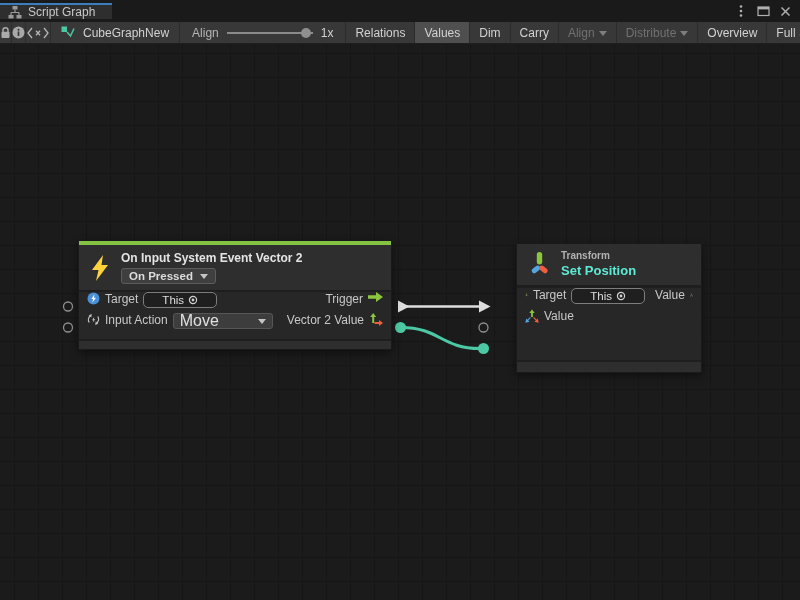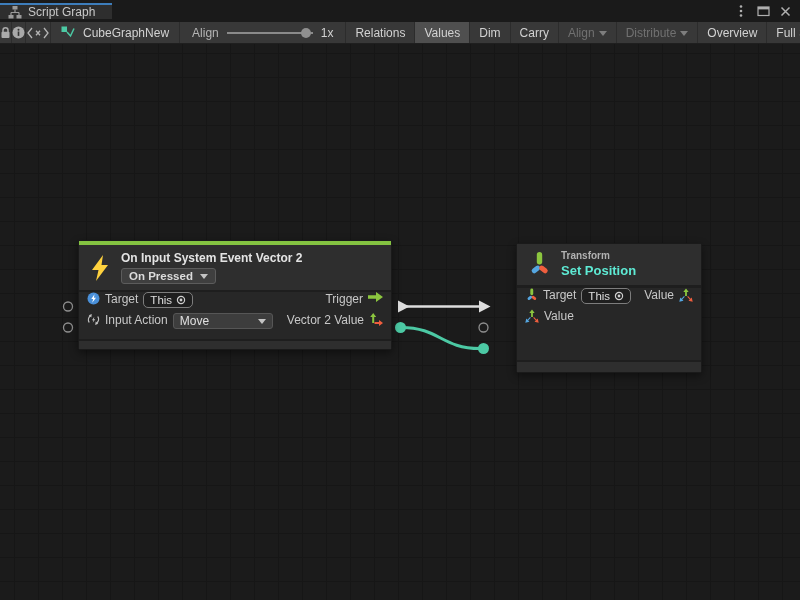--- a/index.html
+++ b/index.html
@@ -50,24 +50,24 @@
   .node-title-lg { font-size:13px; color:#5eead4; }
   .node-row { height:21px; display:flex; align-items:flex-start; gap:5px; padding:0 8px; }
   .row-spacer { flex:1; }
   .node-footer { height:10px; background:#2e2e2e; flex:0 0 10px; border-top:2px solid #1e1e1e; margin-top:auto; }
   .n2 .node-footer { height:12px; flex-basis:12px; }
 
   .dd-btn { display:inline-flex; align-items:center; gap:7px; background:#3f3f3f; border:1px solid #5c5c5c;
     border-radius:3px; padding:1px 7px; color:#dcdcdc; font-size:11.5px; margin-top:3px; }
   .dd-btn .caret { border-top-color:#c4c4c4; }
   .dd-field { display:inline-flex; align-items:center; justify-content:space-between; background:#3d3d3d;
-    border:1px solid #565656; border-radius:3px; padding:0 6px; height:16px; width:100px; color:#e0e0e0; font-size:12px; }
+    border:1px solid #565656; border-radius:3px; padding:0 6px; height:16px; width:100px; color:#e0e0e0; font-size:16px; }
   .dd-field .caret { border-top-color:#c4c4c4; }
   .this-box { display:inline-flex; align-items:center; gap:4px; background:#1f1f1f; border:1px solid #7d7d7d;
-    border-radius:5px; padding:0 6px; height:16px; color:#dedede; font-size:11.5px; }
+    border-radius:5px; padding:0 18px; height:16px; color:#dedede; font-size:11.5px; }
   .port-label { color:#c8c8c8; }
 </style>
 </head>
 <body>
 
 <div class="window">
 
   <div class="tabbar">
     <div class="tab">
       <svg width="14" height="13" viewBox="0 0 14 13">

